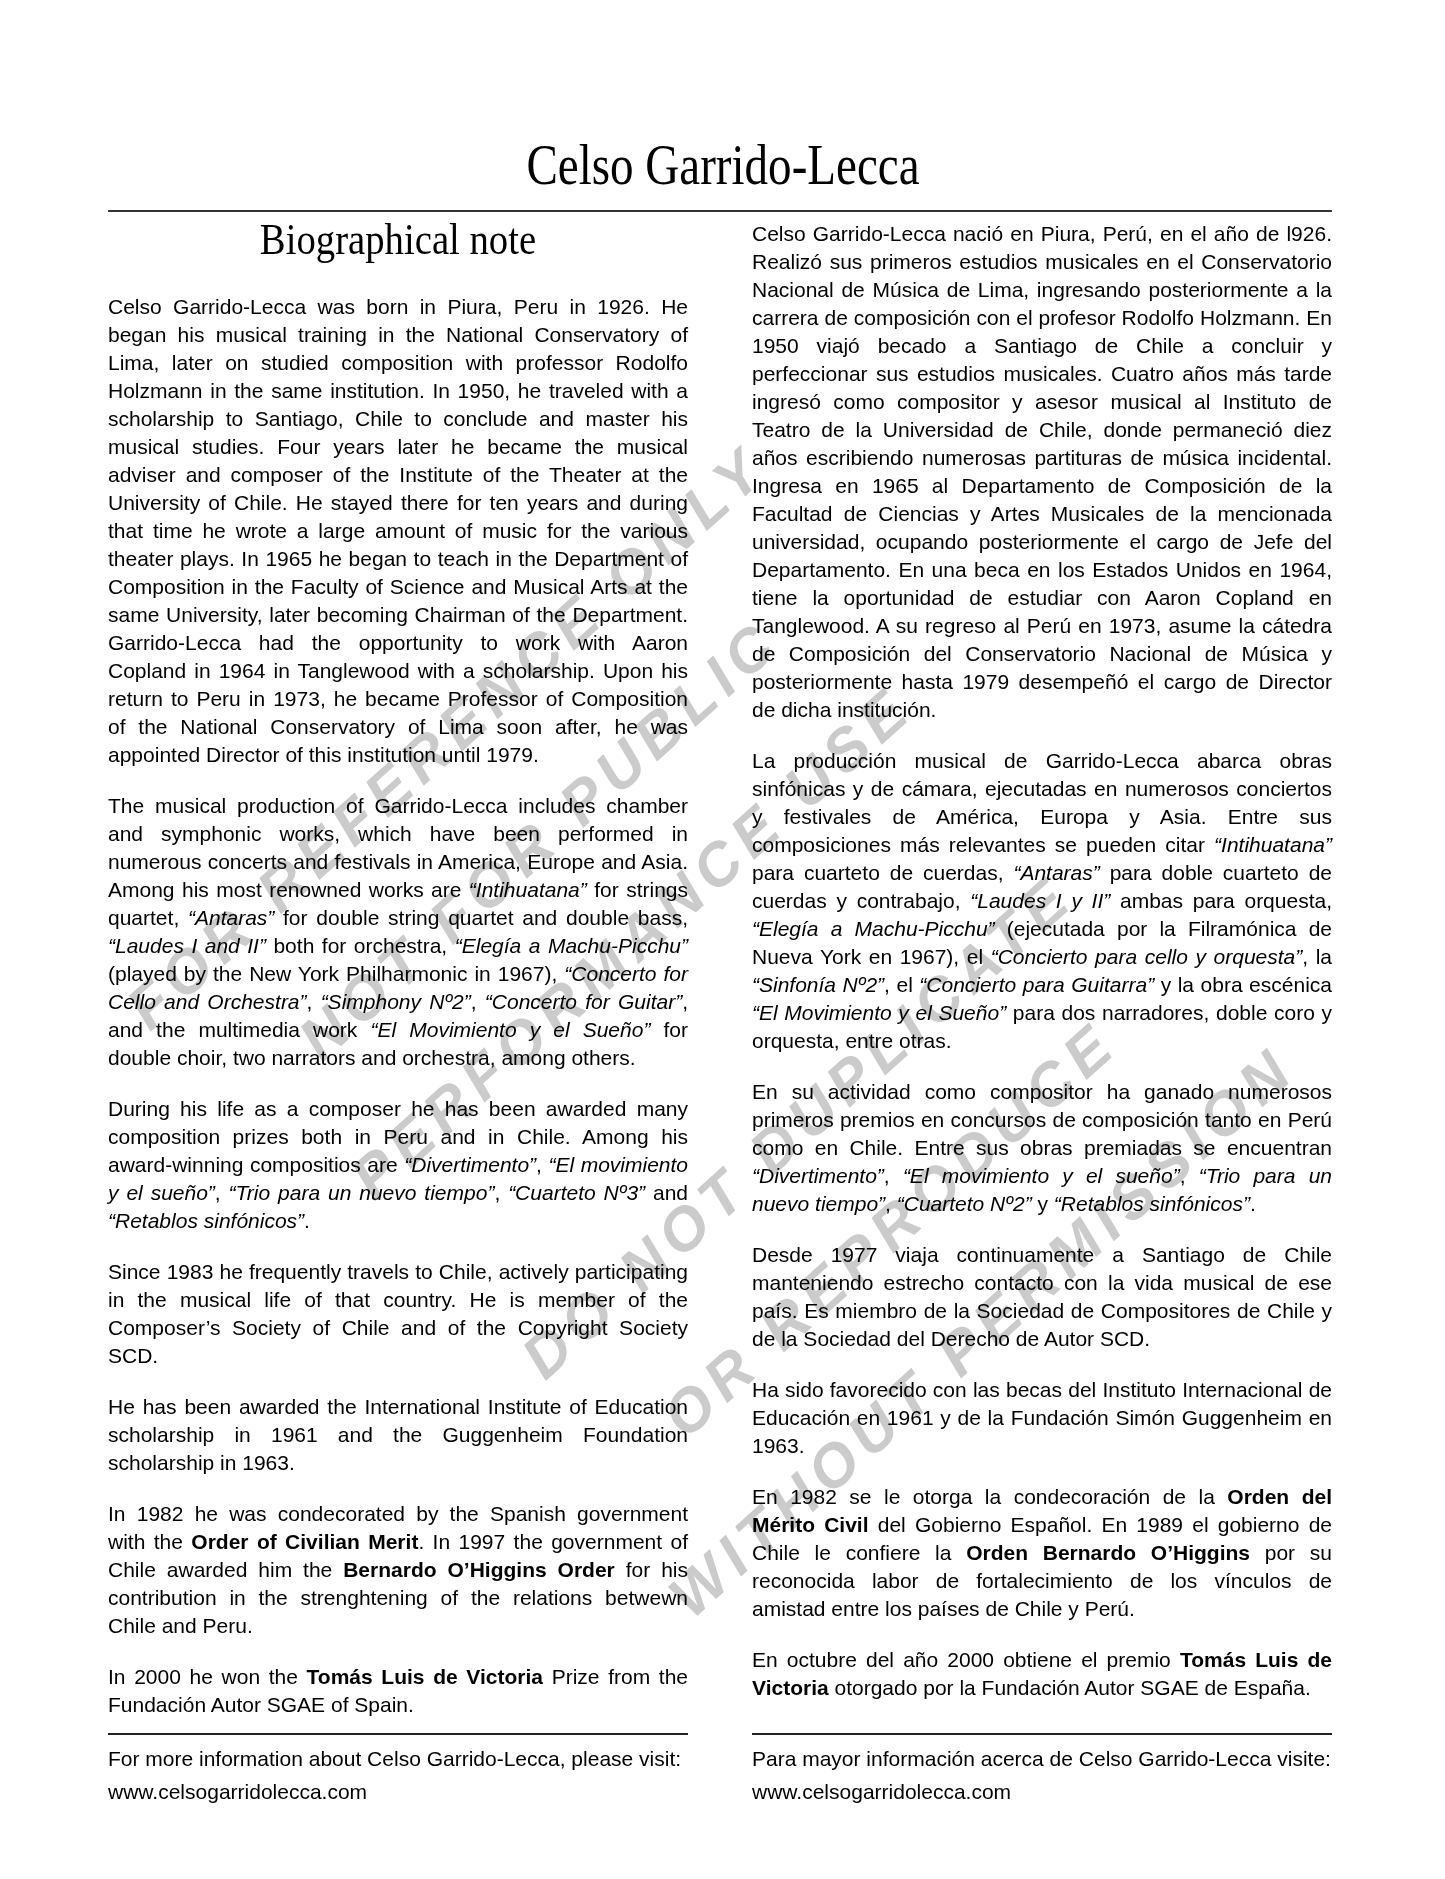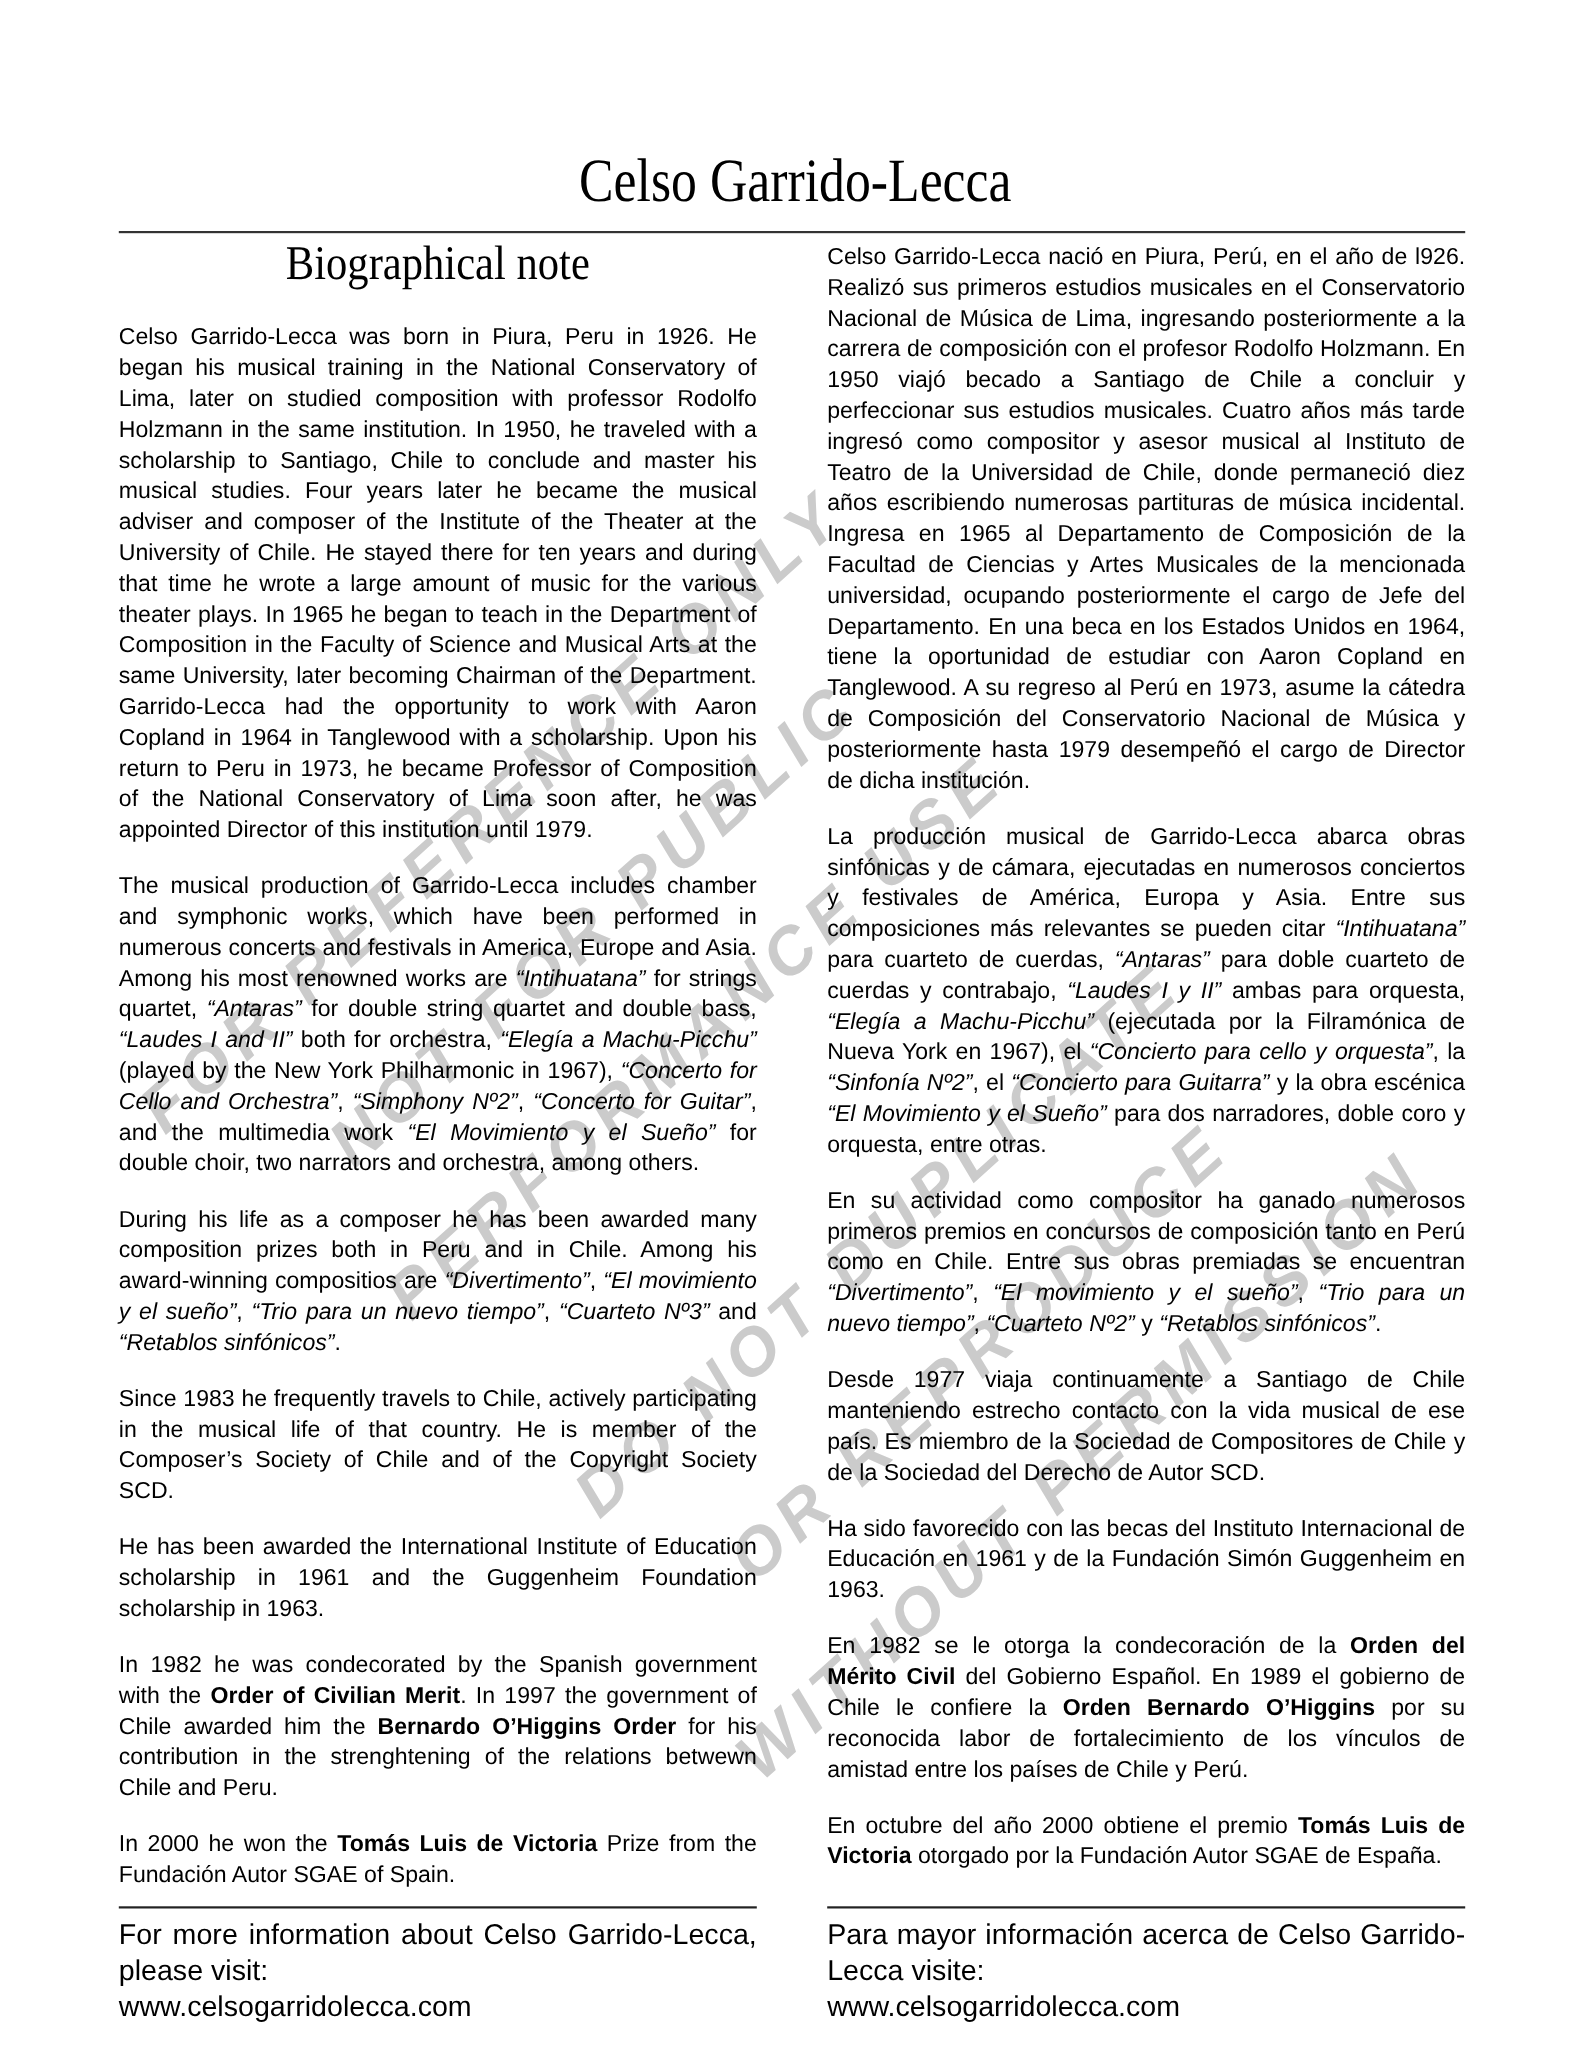--- a/index.html
+++ b/index.html
@@ -80,21 +80,21 @@
     line-height:28px;
     text-align:justify;
   }
   .para .it{font-style:italic;}
   .para .bd{font-weight:bold;}
   .col-footer{
     position:absolute;
     top:1513px;left:0;right:0;
     border-top:2px solid #222;
     padding-top:7px;
-    font-size:26px;
+    font-size:21px;
     line-height:33px;
     text-align:justify;
   }
 </style>
 </head>
 <body>
 
 <div class="page">
 
   <div class="watermark">

